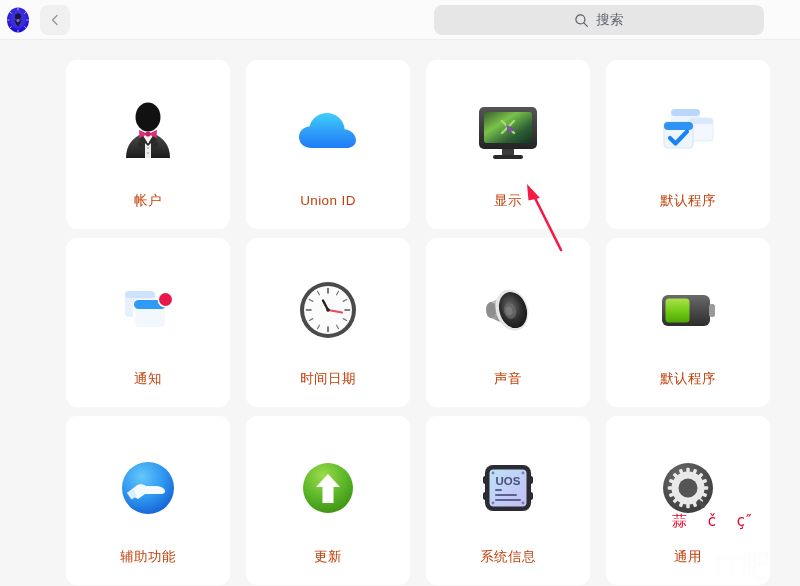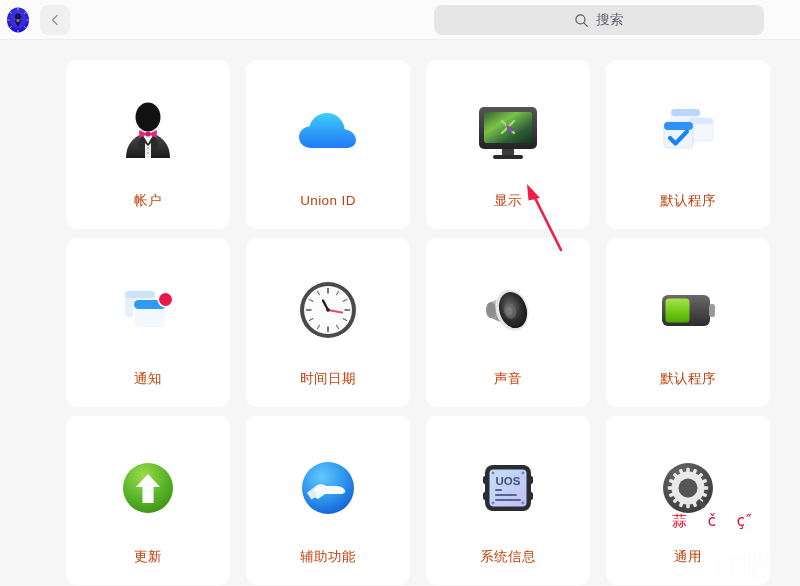--- a/index.html
+++ b/index.html
@@ -352,52 +352,52 @@
         <rect x="11" y="17" width="48" height="31" rx="6" fill="url(#battBody)"></rect>
         <rect x="58" y="26" width="6" height="13" rx="2.5" fill="#9a9a9a"></rect>
         <rect x="14.5" y="20.5" width="24" height="24" rx="3.5" fill="url(#greenG)"></rect>
       </svg>
     </div>
     <div class="label">默认程序</div>
   </div>
 
   <div class="card">
     <div class="icon-wrap">
+      <svg width="70" height="70" viewBox="0 0 70 70">
+        <defs>
+          <radialGradient id="accG" cx="38%" cy="28%" r="78%">
+            <stop offset="0%" stop-color="#63c8fb"></stop>
+            <stop offset="55%" stop-color="#2e96f0"></stop>
+            <stop offset="100%" stop-color="#1460d4"></stop>
+          </radialGradient>
+        </defs>
+        <circle cx="35" cy="35" r="26" fill="url(#accG)"></circle>
+        <path d="M14 40 L23 33 C26 30.5 30 31 33 33 L42 33 C45 33 48 33.5 50 35
+                 C53 37.5 53 40 49 41 L32 41 L25 46 Z" fill="#f4fbff"></path>
+        <path d="M14 40 L20 36 L24 43 L18.5 46.5 Z" fill="#dceefb"></path>
+      </svg>
+    </div>
+    <div class="label">辅助功能</div>
+  </div>
+
+  <div class="card">
+    <div class="icon-wrap">
       <svg width="66" height="66" viewBox="0 0 66 66">
         <defs>
           <radialGradient id="updG" cx="40%" cy="25%" r="80%">
             <stop offset="0%" stop-color="#9ddb4a"></stop>
             <stop offset="55%" stop-color="#5cb82a"></stop>
             <stop offset="100%" stop-color="#3d9112"></stop>
           </radialGradient>
         </defs>
         <circle cx="33" cy="33" r="25" fill="url(#updG)"></circle>
         <path d="M33 19 L45 32 L38.5 32 L38.5 48 L27.5 48 L27.5 32 L21 32 Z" fill="#ffffff"></path>
       </svg>
     </div>
     <div class="label">更新</div>
-  </div>
-
-  <div class="card">
-    <div class="icon-wrap">
-      <svg width="70" height="70" viewBox="0 0 70 70">
-        <defs>
-          <radialGradient id="accG" cx="38%" cy="28%" r="78%">
-            <stop offset="0%" stop-color="#63c8fb"></stop>
-            <stop offset="55%" stop-color="#2e96f0"></stop>
-            <stop offset="100%" stop-color="#1460d4"></stop>
-          </radialGradient>
-        </defs>
-        <circle cx="35" cy="35" r="26" fill="url(#accG)"></circle>
-        <path d="M14 40 L23 33 C26 30.5 30 31 33 33 L42 33 C45 33 48 33.5 50 35
-                 C53 37.5 53 40 49 41 L32 41 L25 46 Z" fill="#f4fbff"></path>
-        <path d="M14 40 L20 36 L24 43 L18.5 46.5 Z" fill="#dceefb"></path>
-      </svg>
-    </div>
-    <div class="label">辅助功能</div>
   </div>
 
   <div class="card">
     <div class="icon-wrap">
       <svg width="68" height="68" viewBox="0 0 68 68">
         <defs>
           <linearGradient id="chipG" x1="0" y1="0" x2="1" y2="1">
             <stop offset="0%" stop-color="#bfe2f6"></stop>
             <stop offset="100%" stop-color="#c3bdf6"></stop>
           </linearGradient>

